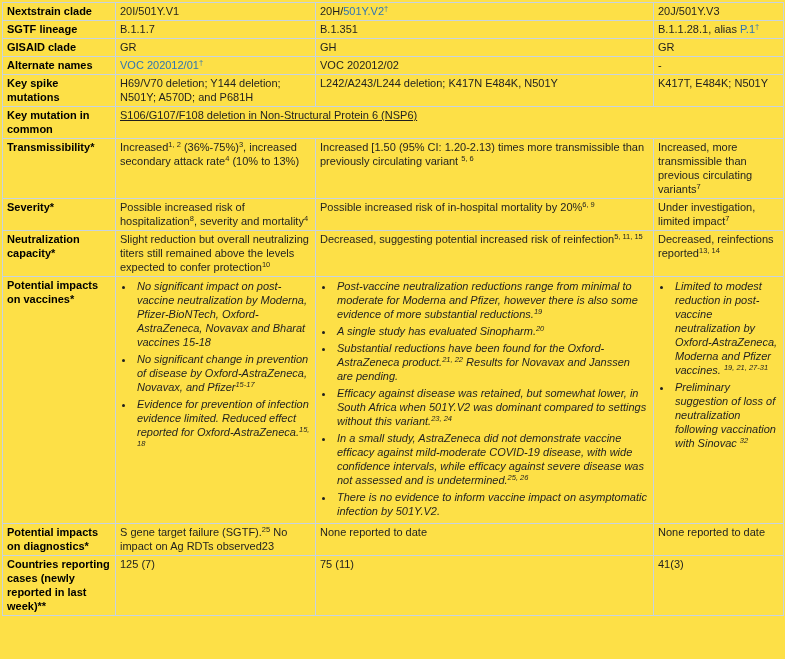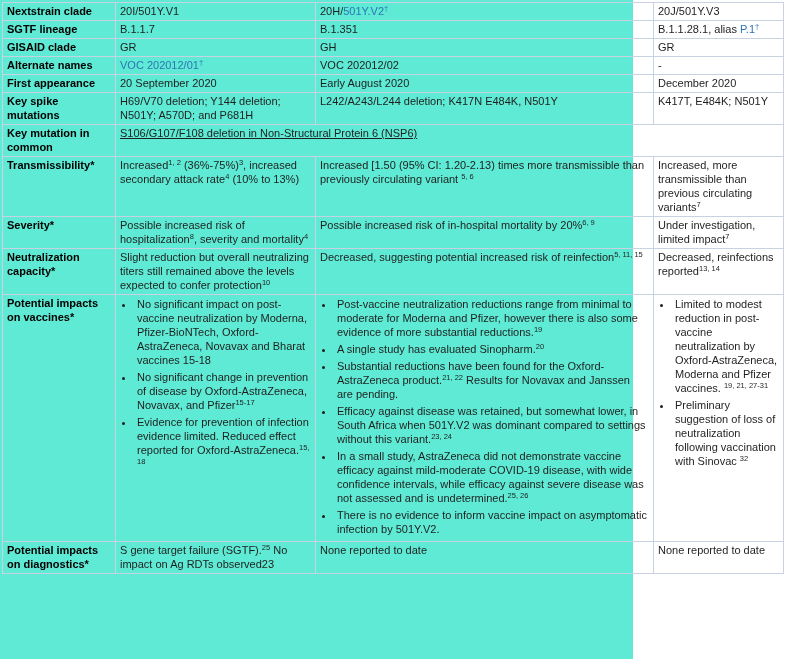--- a/index.html
+++ b/index.html
@@ -1,18 +1,18 @@
 <!DOCTYPE html>
 <html><head>
 <meta charset="utf-8">
 <style>
   html,body{margin:0;padding:0;background:#ffffff;}
   .page{
-    width:633px;height:659px;box-sizing:border-box;
-    background:#5eead4;padding:2px 2px 0 2px;
+    width:785px;height:659px;box-sizing:border-box;
+    background:#fde047;padding:2px 2px 0 2px;
     font-family:"Liberation Sans",sans-serif;
     color:#1f1f1f;
   }
   table.grid{
     border-collapse:collapse;table-layout:fixed;width:781px;
   }
   table.grid col.c-label{width:113px;}
   table.grid col.c-v1{width:200px;}
   table.grid col.c-v2{width:338px;}
   table.grid col.c-v3{width:130px;}
@@ -23,21 +23,21 @@
     font-size:11px;line-height:14px;
     word-wrap:break-word;
   }
   table.grid th{
     text-align:left;font-weight:bold;color:#000000;
   }
   td.center{text-align:left;text-decoration:underline;}
   .blue{color:#2E74B5;font-weight:normal;}
   .bold{font-weight:normal;}
   sup{font-size:7.5px;line-height:0;vertical-align:baseline;position:relative;top:-4px;}
-  ul.bullets{margin:1px 0 0 0;padding-left:15px;list-style-type:disc;}
+  ul.bullets{margin:1px 0 0 0;padding-left:15px;list-style-type:disc;font-style:italic;}
   ul.bullets li{margin:0 0 3px 0;padding-left:2px;}
 </style>
 </head>
 <body>
 
 <div class="page">
   <table class="grid">
     <colgroup>
       <col class="c-label">
         <col class="c-v1">
@@ -61,26 +61,20 @@
           <th><span>GISAID clade</span></th>
           <td><span>GR</span></td>
           <td><span>GH</span></td>
           <td><span>GR</span></td>
         </tr>
         <tr>
           <th><span>Alternate names</span></th>
           <td><span class="blue">VOC 202012/01</span><sup class="blue">†</sup></td>
           <td><span>VOC 202012/02</span></td>
           <td><span>-</span></td>
-        </tr>
-        <tr>
-          <th><span>First appearance</span></th>
-          <td><span>20 September 2020</span></td>
-          <td><span>Early August 2020</span></td>
-          <td><span>December 2020</span></td>
         </tr>
         <tr>
           <th><span>Key spike mutations</span></th>
           <td><span>H69/V70 deletion; Y144 deletion; N501Y; A570D;  and P681H</span></td>
           <td><span>L242/A243/L244 deletion; K417N E484K, N501Y</span></td>
           <td><span>K417T, E484K; N501Y</span></td>
         </tr>
         <tr>
           <th><span>Key mutation in common</span></th>
           <td colspan="3" class="center"><span>S106/G107/F108 deletion in Non-Structural Protein 6 (NSP6)</span></td>
@@ -128,15 +122,21 @@
               <li><span>Preliminary suggestion of loss of neutralization following vaccination with Sinovac </span><sup>32</sup></li>
             </ul>
           </td>
         </tr>
         <tr>
           <th><span>Potential impacts on diagnostics*</span></th>
           <td><span>S gene target failure (SGTF).</span><sup>25</sup><span> No impact on Ag RDTs observed23</span></td>
           <td><span>None reported to date</span></td>
           <td><span>None reported to date</span></td>
         </tr>
+        <tr>
+          <th><span>Countries reporting cases (newly reported in last week)**</span></th>
+          <td><span>125 (7)</span></td>
+          <td><span>75 (11)</span></td>
+          <td><span>41(3)</span></td>
+        </tr>
       </tbody>
   </table>
 </div>
 
 </body></html>

